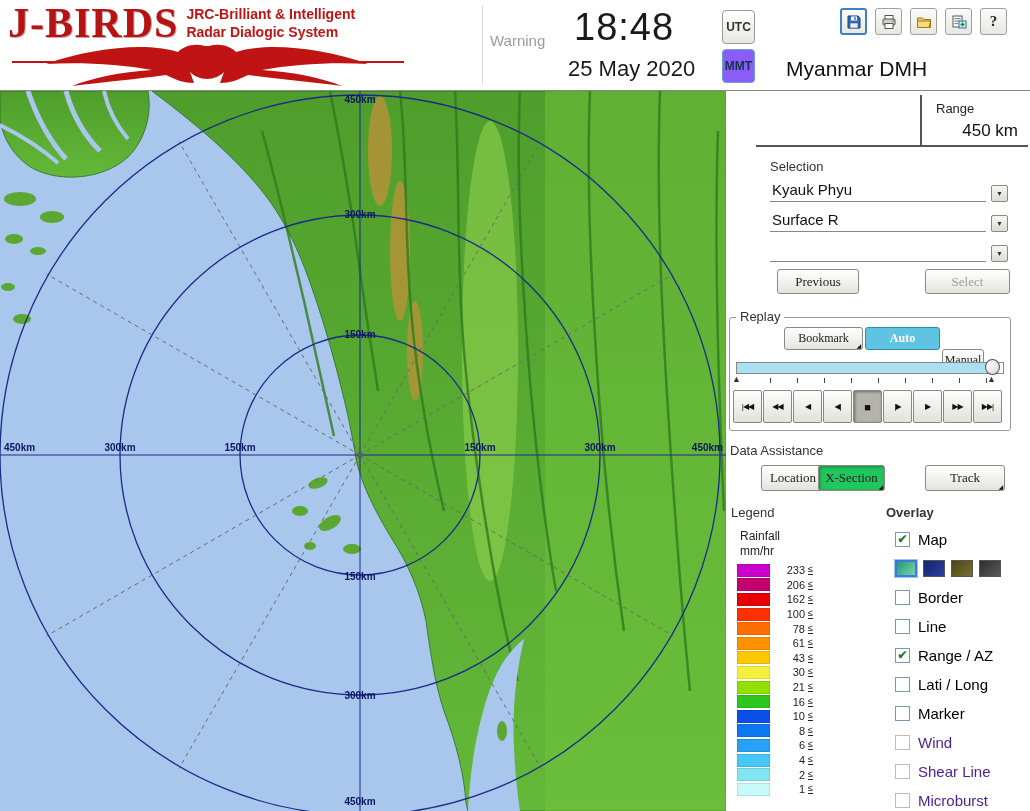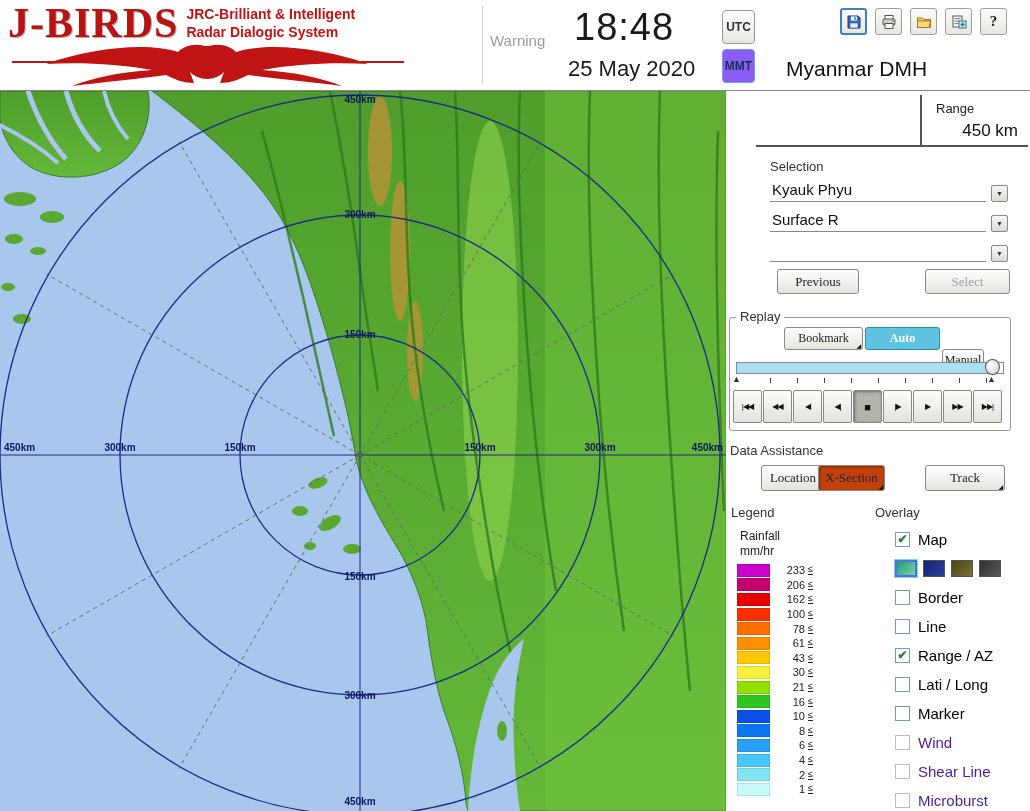--- a/index.html
+++ b/index.html
@@ -65,31 +65,31 @@
   .slider-thumb{position:absolute;top:-4px;width:15px;height:16px;background:radial-gradient(circle at 35% 35%,#ffffff,#cfcfcf);border:1px solid #555;border-radius:50%;box-sizing:border-box;}
   .marker-left{position:absolute;left:2px;top:56px;font-size:9px;color:#333;}
   .marker-right{position:absolute;left:257px;top:56px;font-size:9px;color:#333;}
   .tick{position:absolute;width:1px;height:5px;background:#444;top:60px;}
   .playback-row{position:absolute;left:3px;top:72px;display:flex;}
   .pb-btn{width:29px;height:33px;margin-right:1px;background:linear-gradient(#fcfcfa,#e2e2dc);border:1px solid #888;border-radius:2px;font-size:8px;letter-spacing:-1px;color:#111;display:flex;align-items:center;justify-content:center;padding:0;font-family:inherit;}
   .pb-active{background:#b4b4ac;box-shadow:inset 1px 1px 3px rgba(0,0,0,.4);font-size:11px;letter-spacing:0;}
   .da-title{position:absolute;left:4px;top:352px;font-size:13px;color:#333;}
   .da-btn{top:374px;height:26px;}
   .da-loc{left:19px;width:64px;margin-left:16px;} .da-xsec{left:92px;width:67px;} .da-track{left:199px;width:80px;}
-  .da-active{background:#c2410c;box-shadow:inset 1px 1px 3px rgba(0,0,0,.35);}
+  .da-active{background:#22c55e;box-shadow:inset 1px 1px 3px rgba(0,0,0,.35);}
   .corner{position:absolute;right:1px;bottom:0;font-size:6px;color:#111;line-height:1;}
   .legend-title{position:absolute;left:5px;top:414px;font-size:13px;color:#333;}
   .legend-qty{position:absolute;left:14px;top:438px;font-size:12px;color:#222;}
   .legend-unit{position:absolute;left:14px;top:453px;font-size:12px;color:#222;}
   .legend-scale{position:absolute;left:11px;top:472px;}
   .legend-row{display:flex;align-items:center;height:14.6px;}
   .legend-swatch{width:33px;height:13px;flex:none;box-shadow:inset 0 0 0 .5px rgba(0,0,0,.2);}
   .legend-value{width:33px;text-align:right;font-size:11px;color:#222;margin-left:2px;}
   .legend-le{font-size:9px;margin-left:3px;color:#222;border-bottom:1px solid #222;line-height:1;}
-  .overlay-title{position:absolute;left:149px;top:414px;font-size:13px;color:#333;}
+  .overlay-title{position:absolute;left:160px;top:414px;font-size:13px;color:#333;font-weight:bold;}
   .overlay-items{position:absolute;left:169px;top:434px;width:134px;}
   .ov-row{display:flex;align-items:center;height:29px;}
   .cb{width:13px;height:13px;flex:none;border:1px solid #7a97b5;background:#fff;font-size:12px;line-height:12px;font-weight:bold;color:#2a7a2e;text-align:center;box-sizing:content-box;}
   .ov-label{margin-left:8px;font-size:15px;color:#000;white-space:nowrap;}
   .ov-row.disabled .cb{border-color:#bcbcbc;}
   .ov-row.disabled .ov-label{color:#4c1d95;}
   .style-row{display:flex;align-items:center;height:29px;gap:6px;}
   .style-swatch{width:22px;height:17px;border:1px solid #555;box-sizing:border-box;}
   .style-swatch.sel{border:2px solid #3d7bd6;outline:1px solid #9ec4ef;}
 </style>

